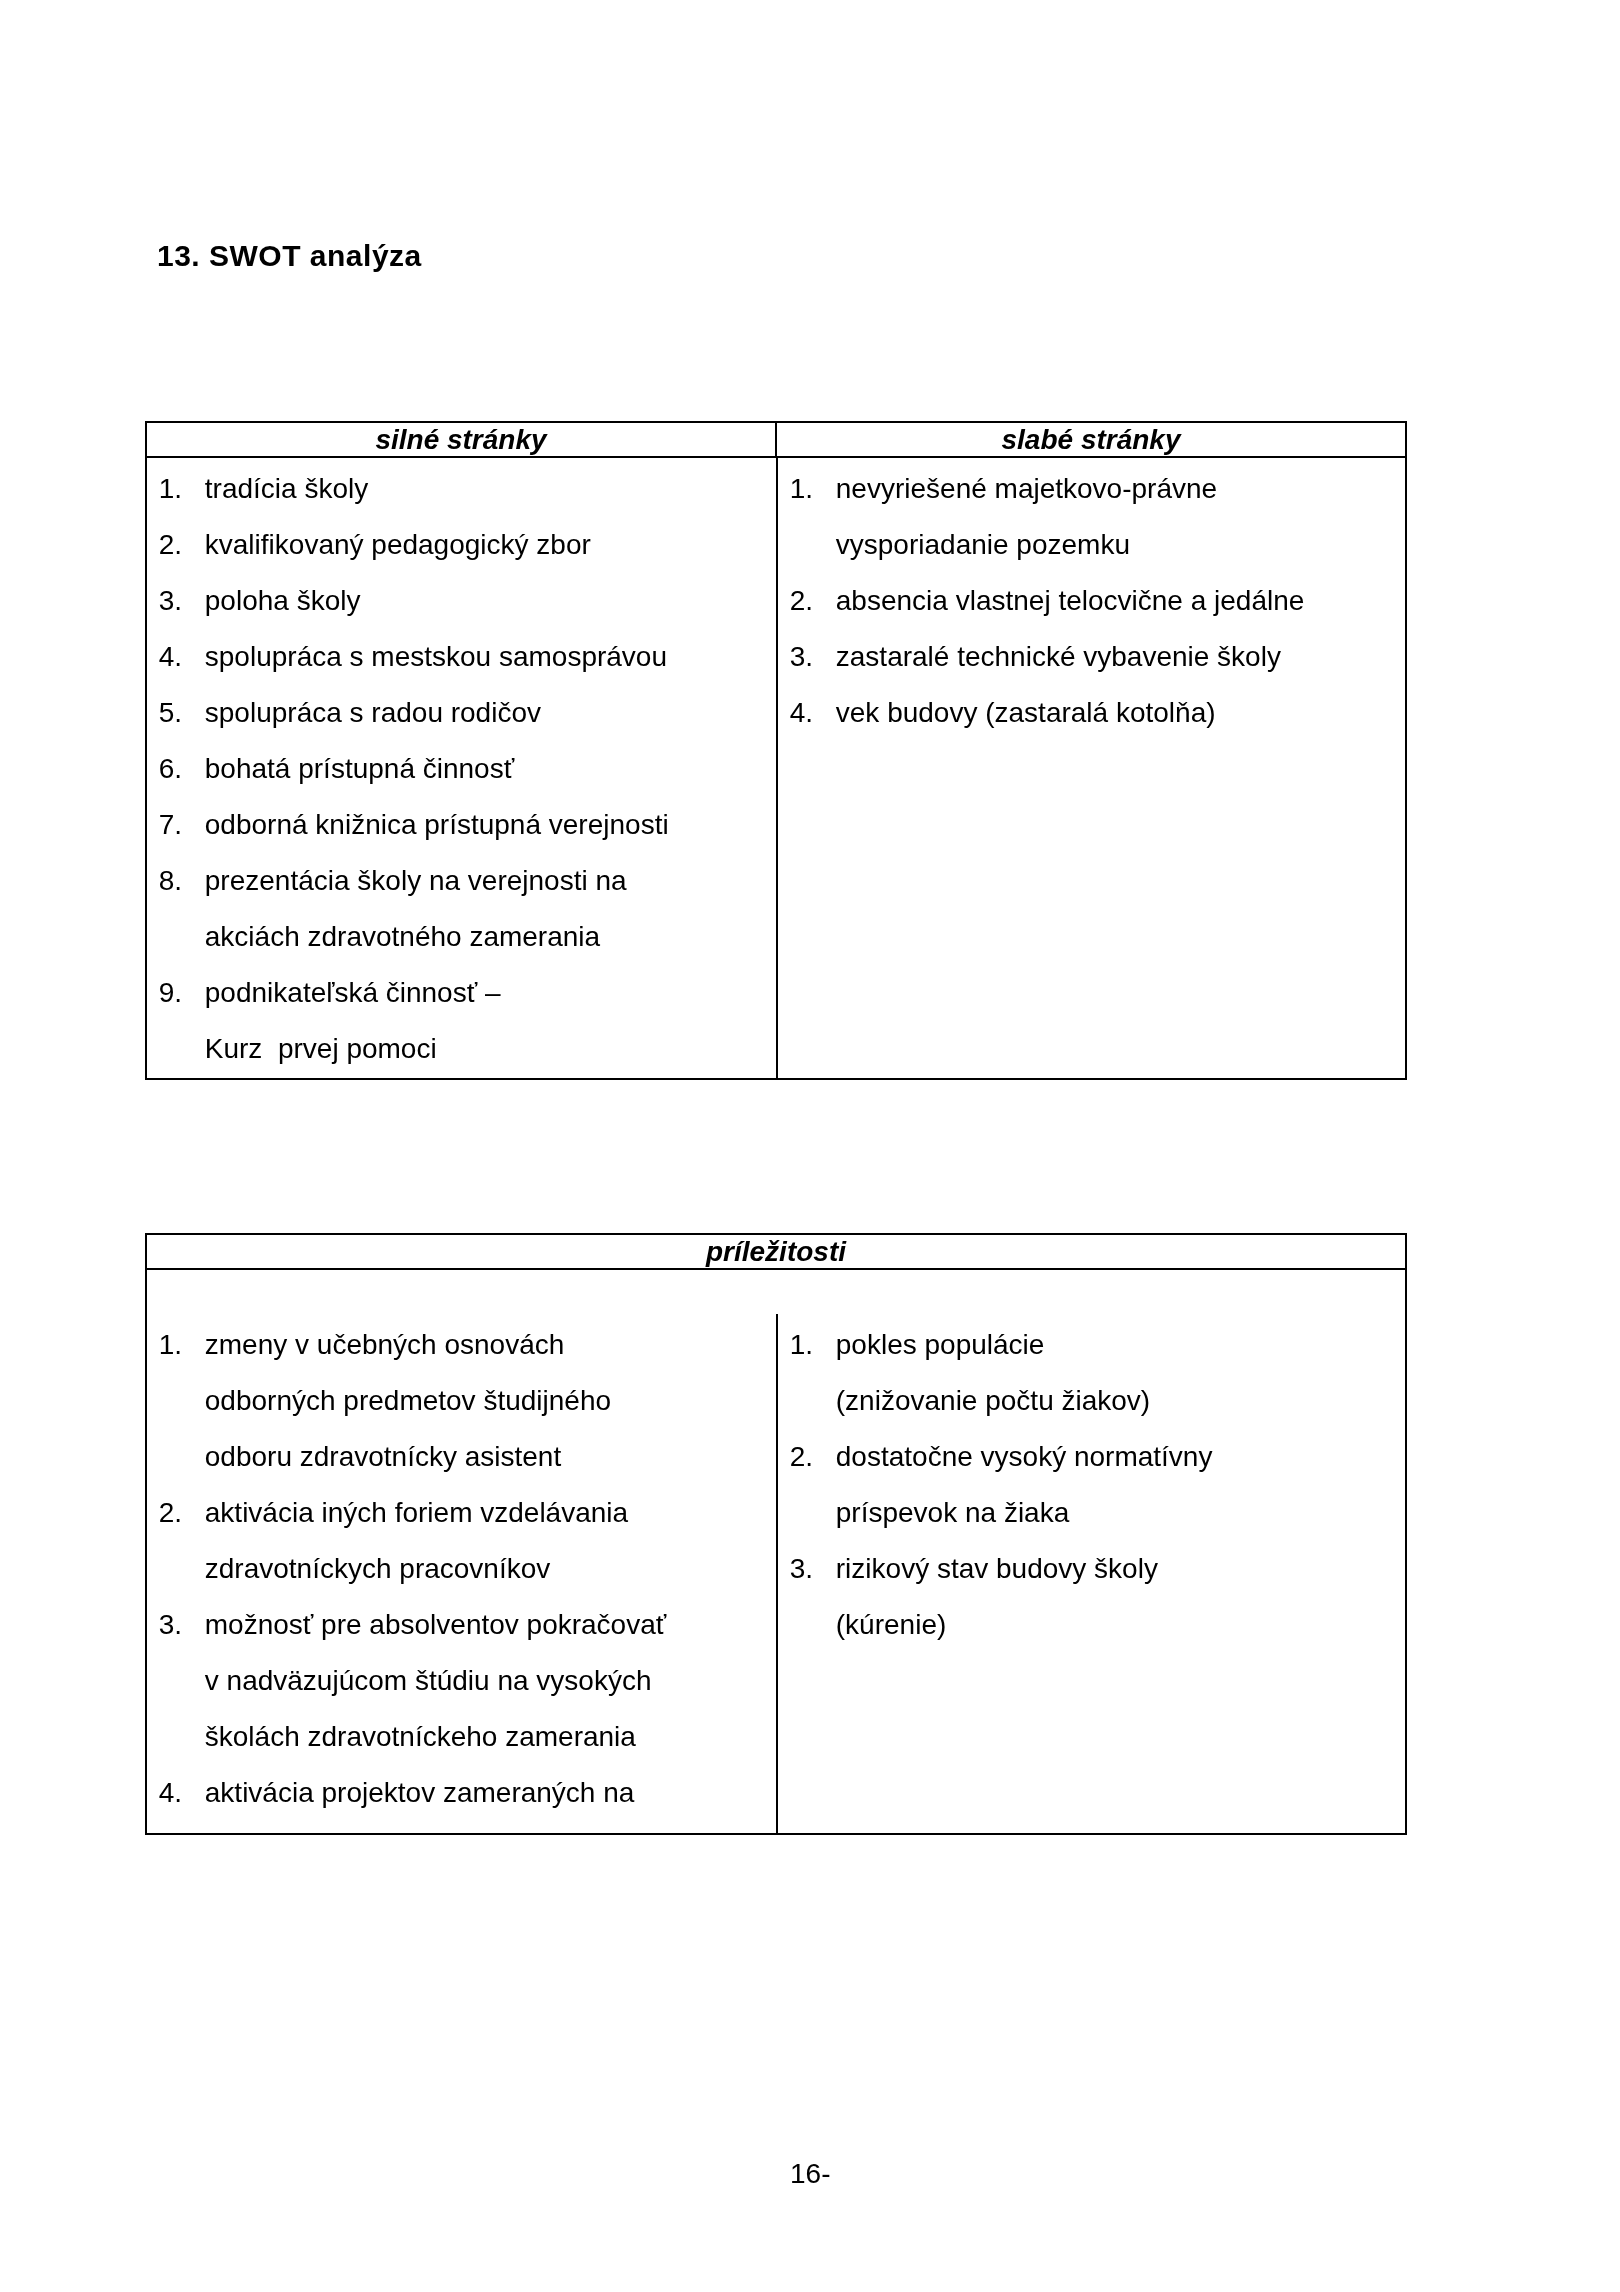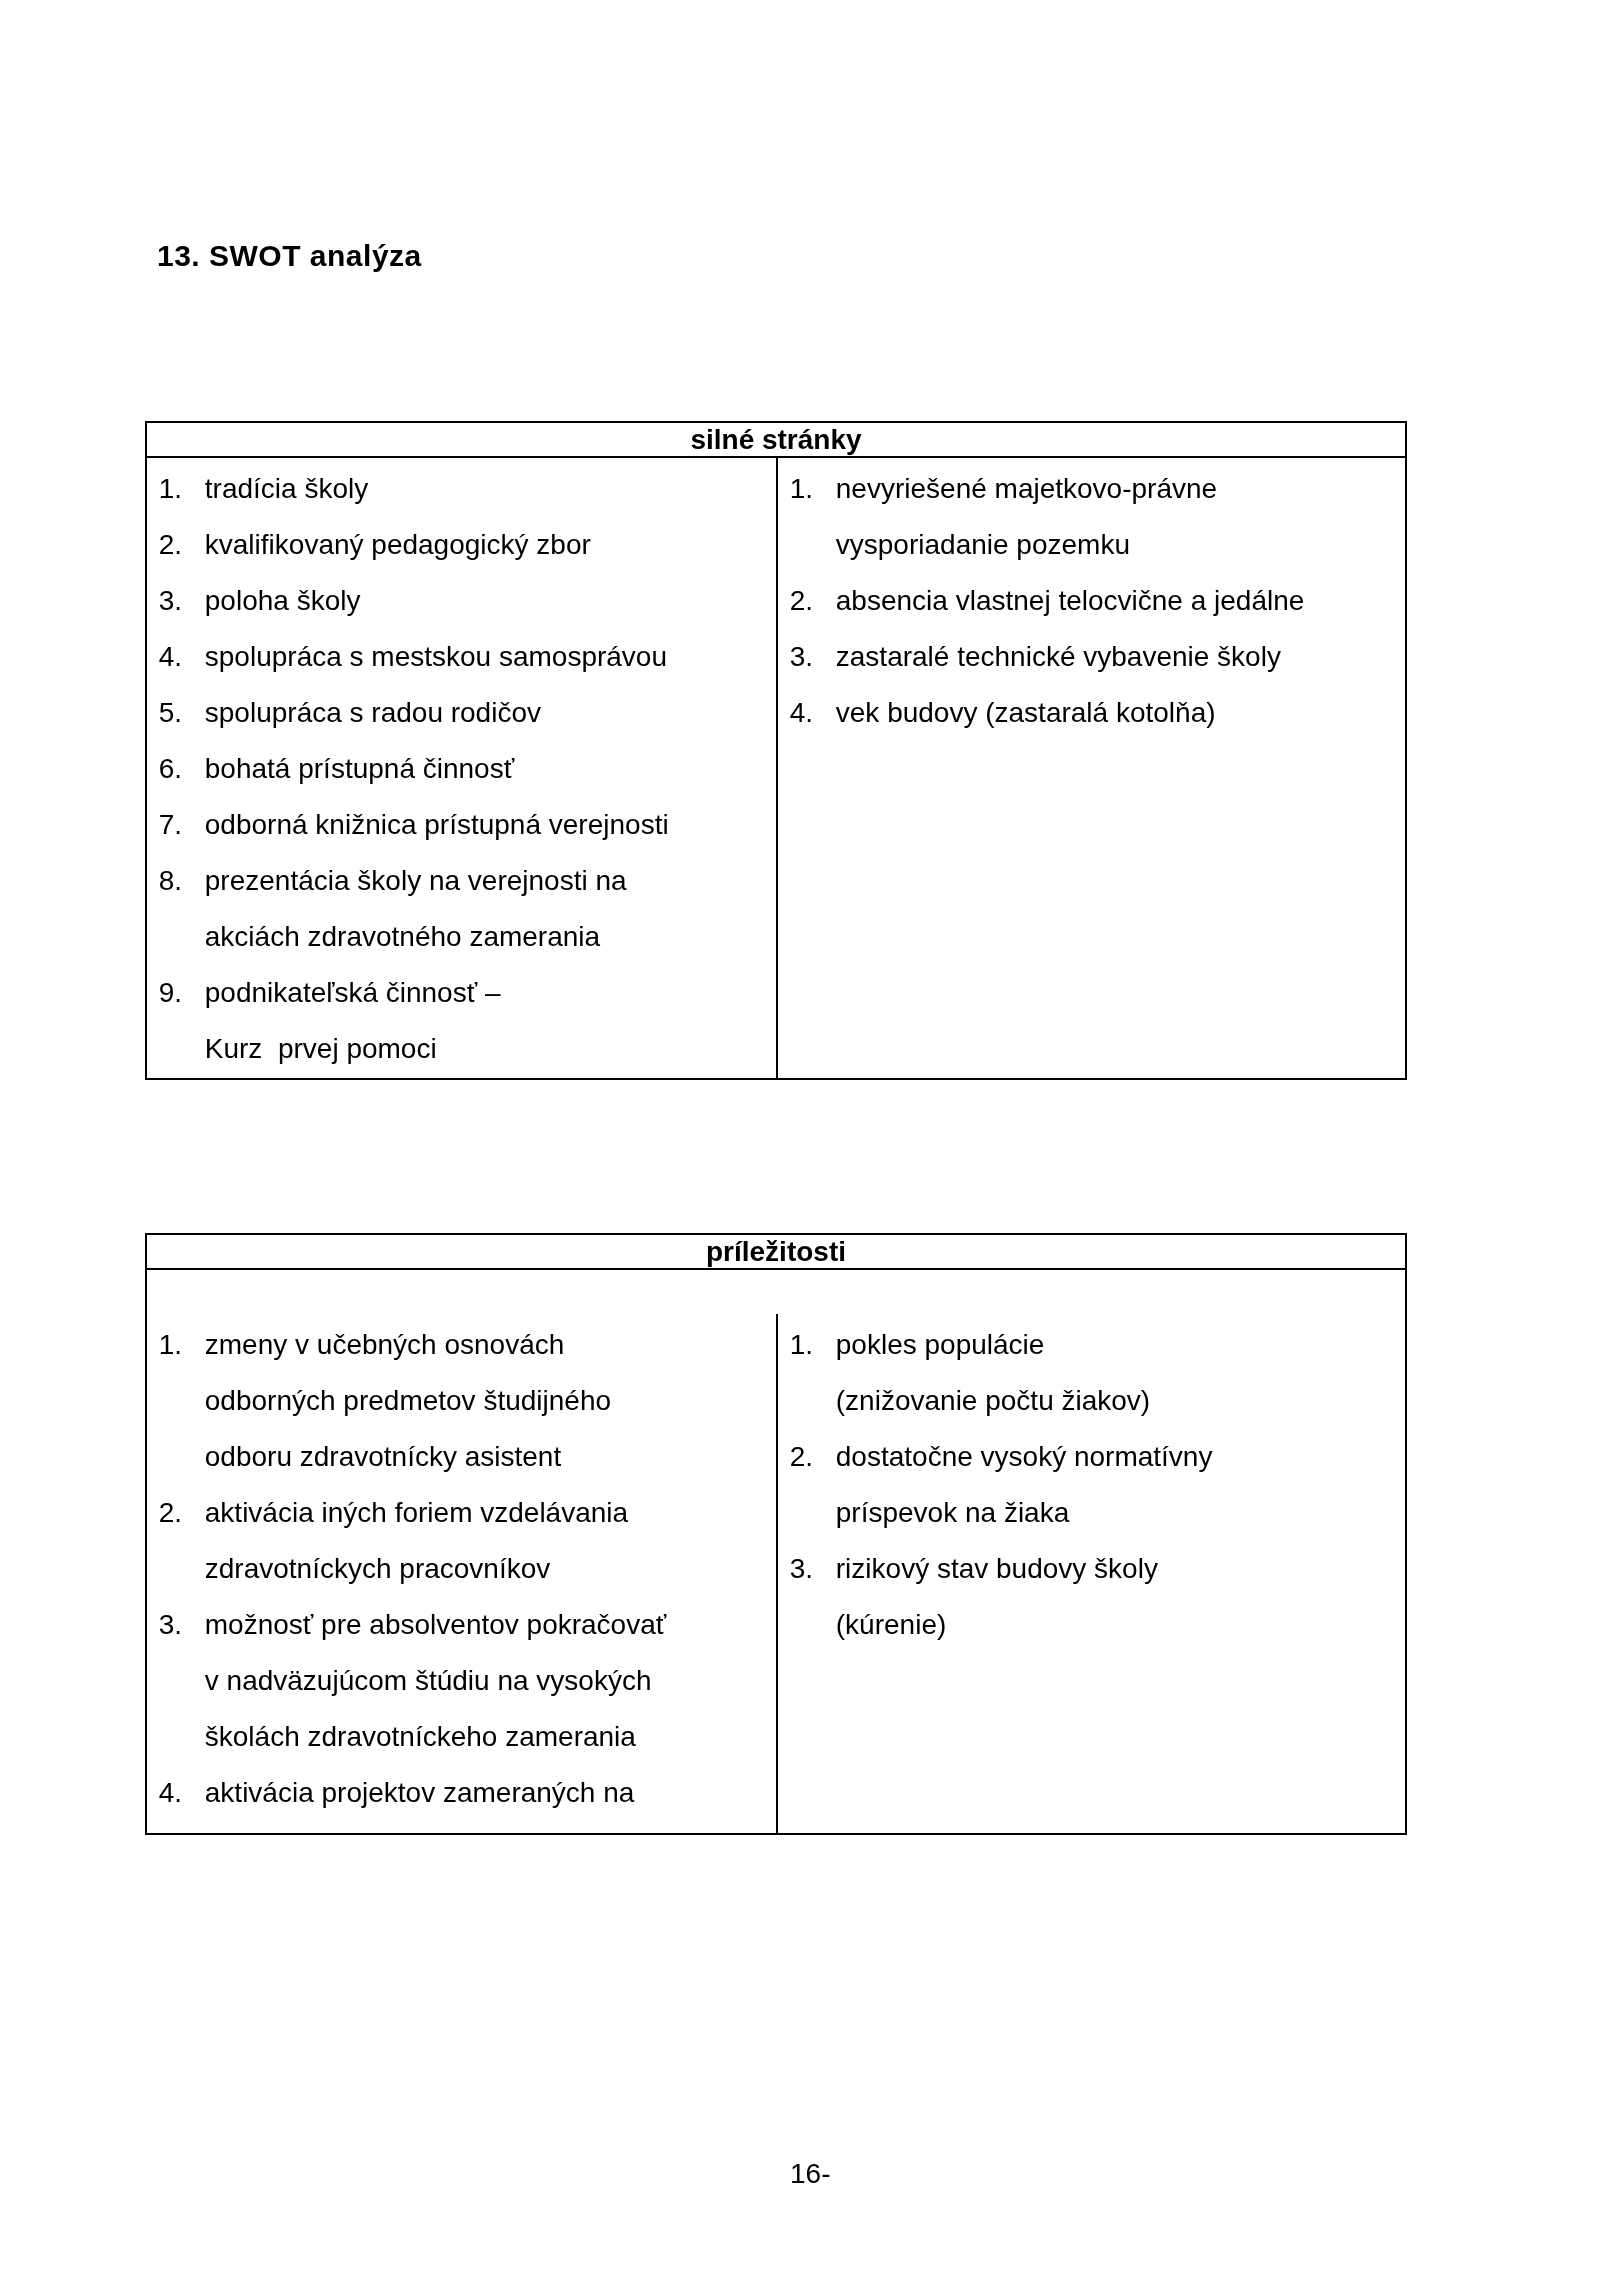--- a/index.html
+++ b/index.html
@@ -44,20 +44,21 @@
     border-bottom: 2.9px solid #000000;
   }
   .th {
     flex: 1 1 50%;
     text-align: center;
     font-weight: bold;
     font-size: 28px;
     line-height: 33px;
     height: 33px;
     overflow: hidden;
+    font-style: italic;
   }
   .th + .th { border-left: 2.9px solid #000000; }
 
   .tbody {
     flex: 1 1 auto;
     display: flex;
     align-items: stretch;
     overflow: hidden;
   }
   .td {
@@ -94,20 +95,21 @@
 </head>
 <body>
 
 <div class="page">
 
   <h1 class="doc-title">13. SWOT analýza</h1>
 
   <section class="swot-table table-1">
     <div class="thead">
       <div class="th">silné stránky</div>
+      <div class="th">slabé stránky</div>
     </div>
     <div class="tbody">
       <div class="td">
           <div class="item">
             <span class="num">1.</span>
             <span class="txt">tradícia školy</span>
           </div>
           <div class="item">
             <span class="num">2.</span>
             <span class="txt">kvalifikovaný pedagogický zbor</span>

